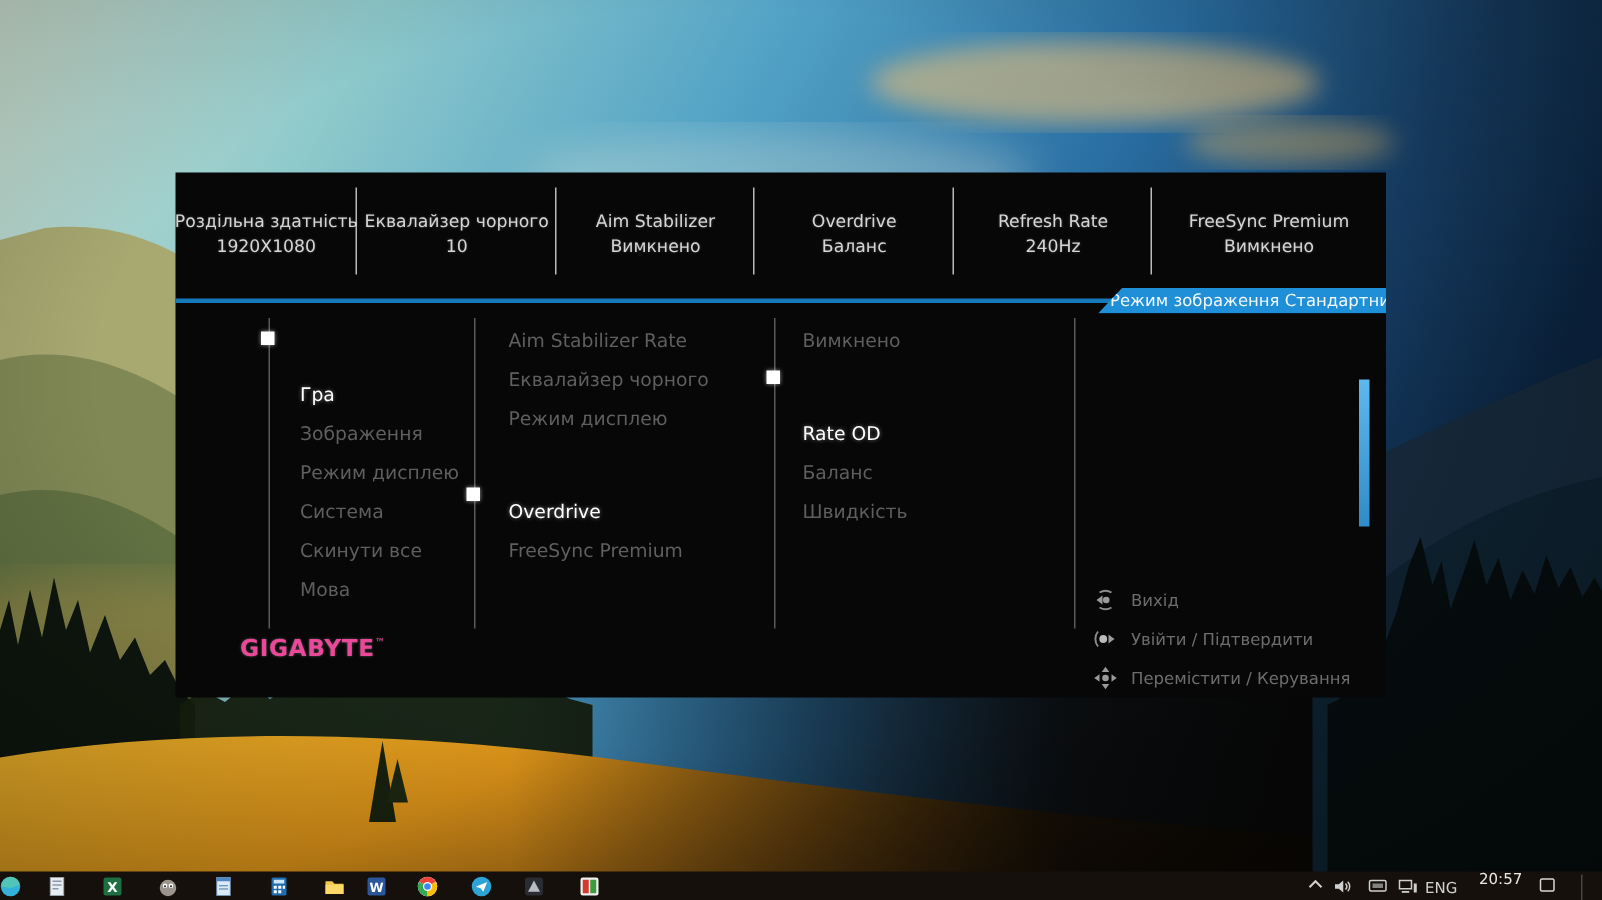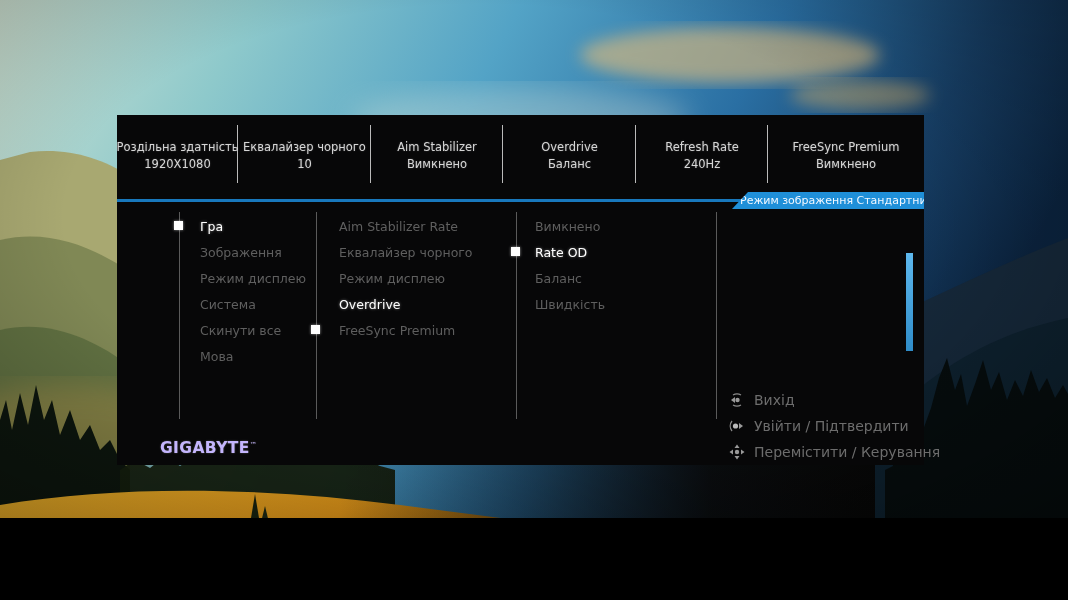--- a/index.html
+++ b/index.html
@@ -1,16 +1,16 @@
 <!DOCTYPE html>
 <html><head>
 <meta charset="utf-8">
 <style>
   html,body{margin:0;padding:0;background:#000;}
-  .screen{position:relative;width:1068px;height:518px;overflow:hidden;
+  .screen{position:relative;width:1068px;height:600px;overflow:hidden;
           font-family:"DejaVu Sans","Liberation Sans",sans-serif;}
   .wallpaper{position:absolute;inset:0;}
   .vignette{position:absolute;inset:0;pointer-events:none;
     background:radial-gradient(ellipse at 45% 42%, rgba(0,0,0,0) 50%, rgba(0,0,0,0.38) 100%);}
 
   
   .osd{position:absolute;left:117px;top:115px;width:807px;height:350px;background:#070708;}
   .status-row{position:relative;display:grid;grid-template-columns:121px 133px 132px 133px 132px auto;
               height:74px;}
   .status-cell{position:relative;display:flex;flex-direction:column;justify-content:center;
@@ -26,36 +26,36 @@
      line-height:17px;text-align:center;padding-left:8px;box-sizing:border-box;white-space:nowrap;}
 
   .menu{position:absolute;left:0;top:0;width:100%;height:100%;}
   .vline{position:absolute;top:97px;height:207px;width:1px;background:#6f6f6f;opacity:.8;}
   .vline.l1{left:62px;} .vline.l2{left:199px;} .vline.l3{left:399px;} .vline.l4{left:599px;}
 
   .menu-col{position:absolute;top:98px;}
   .menu-col.c1{left:83px;} .menu-col.c2{left:222px;} .menu-col.c3{left:418px;}
   .menu-item{height:26px;display:flex;align-items:center;font-size:12.5px;color:#5f5f5f;
              white-space:nowrap;}
-  .menu-item.selected{color:#ffffff;text-shadow:0 0 3px rgba(255,255,255,.45);}
+  .menu-item.selected{color:#ffffff;text-shadow:0 0 3px rgba(255,255,255,.45);margin-top:36px;}
   .marker{position:absolute;width:9px;height:9px;background:#fff;
           box-shadow:0 0 3px rgba(255,255,255,.6);}
   .marker.m1{left:57px;top:106px;} .marker.m2{left:194px;top:210px;} .marker.m3{left:394px;top:132px;}
 
   .scrollbar{position:absolute;left:789px;top:138px;width:7px;height:98px;
      background:linear-gradient(180deg,#5db8ee,#2f8cc8);}
 
-  .brand{position:absolute;left:43px;top:324px;color:#c4b5fd;font-size:15.5px;font-weight:700;
+  .brand{position:absolute;left:43px;top:308px;color:#ec4899;font-size:15.5px;font-weight:700;
          letter-spacing:.4px;text-shadow:0 0 2px rgba(255,255,255,.3);}
   .brand sup{font-size:7px;font-weight:400;}
 
   .hints{position:absolute;left:611px;top:272px;}
   .hint-row{display:flex;align-items:center;height:26px;gap:8px;}
   .hint-row svg{flex:0 0 auto;}
-  .hint-label{font-size:14px;color:#6d6d6d;white-space:nowrap;}
+  .hint-label{font-size:11px;color:#6d6d6d;white-space:nowrap;}
 
   
   .taskbar{position:absolute;left:0;top:581px;width:100%;height:19px;background:#15100b;
            overflow:hidden;}
   .tb-icon{position:absolute;top:3px;width:14px;height:14px;}
   .tray{position:absolute;top:0;height:100%;right:0;width:210px;}
   .tray-glyph{position:absolute;top:5px;}
   .tray-text{position:absolute;font-size:10px;color:#d2d2d2;}
   .tray-time{top:0;left:128px;color:#e8e8e8;}
   .tray-lang{top:6px;left:92px;}

